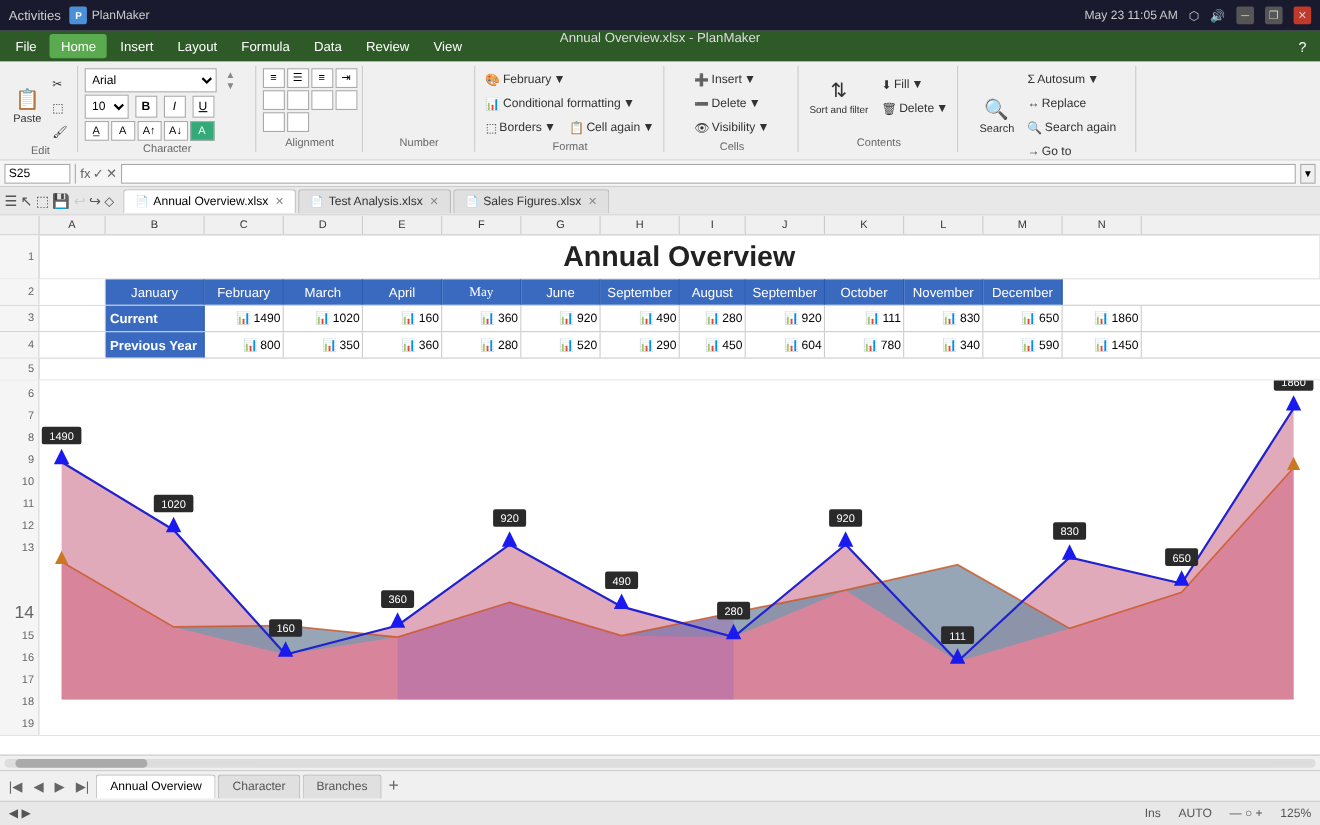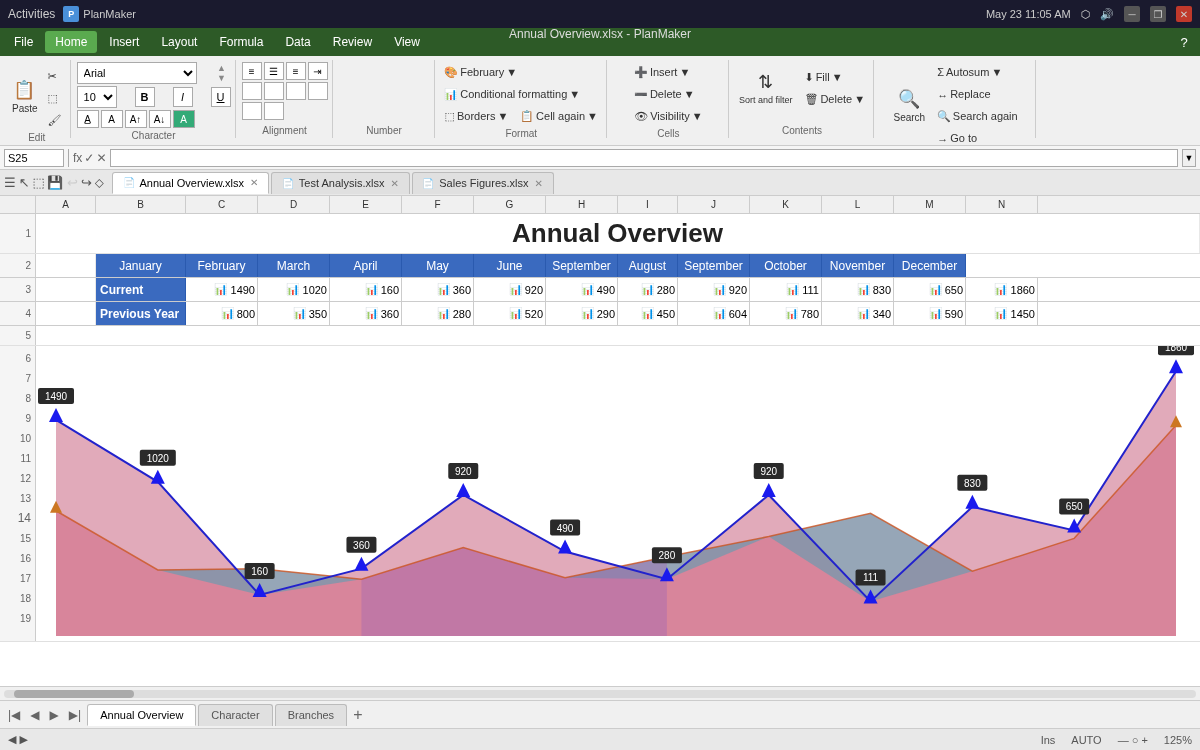--- a/index.html
+++ b/index.html
@@ -97,21 +97,21 @@
     }
     .font-size-select {
       width: 40px; height: 22px; border: 1px solid #aaa;
       font-size: 11px; padding: 0 2px; background: white;
     }
     .number-format-select {
       width: 80px; height: 22px; border: 1px solid #aaa;
       font-size: 11px; padding: 0 2px; background: white;
     }
 
-    .ribbon-row { display: flex; align-items: center; gap: 18px; }
+    .ribbon-row { display: flex; align-items: center; gap: 6px; }
     .bold-btn { font-weight: bold; width: 20px; height: 20px; border: 1px solid #aaa; background: white; cursor: pointer; display: flex; align-items: center; justify-content: center; font-size: 11px; }
     .italic-btn { font-style: italic; width: 20px; height: 20px; border: 1px solid #aaa; background: white; cursor: pointer; display: flex; align-items: center; justify-content: center; font-size: 11px; }
 
     
     .formula-bar {
       background: #f5f5f5;
       border-bottom: 1px solid #ccc;
       height: 24px;
       display: flex;
       align-items: center;
@@ -507,21 +507,21 @@
       </div>
     </div>
 
     <div style="display:flex;border-bottom:1px solid #ccc;min-height:24px;">
       <div style="min-width:36px;width:36px;background:#f5f5f5;border-right:1px solid #ccc;display:flex;align-items:center;justify-content:flex-end;padding-right:4px;font-size:10px;color:#666;">2</div>
       <div style="min-width:60px;width:60px;border-right:1px solid #e8e8e8;background:white;"></div>
       <div style="min-width:90px;width:90px;background:#3a6abf;color:white;text-align:center;font-size:12px;border-right:1px solid #2a5aaf;display:flex;align-items:center;justify-content:center;font-weight:500;">January</div>
       <div style="min-width:72px;width:72px;background:#3a6abf;color:white;text-align:center;font-size:12px;border-right:1px solid #2a5aaf;display:flex;align-items:center;justify-content:center;font-weight:500;">February</div>
       <div style="min-width:72px;width:72px;background:#3a6abf;color:white;text-align:center;font-size:12px;border-right:1px solid #2a5aaf;display:flex;align-items:center;justify-content:center;font-weight:500;">March</div>
       <div style="min-width:72px;width:72px;background:#3a6abf;color:white;text-align:center;font-size:12px;border-right:1px solid #2a5aaf;display:flex;align-items:center;justify-content:center;font-weight:500;">April</div>
-      <div style="min-width:72px;width:72px;background:#3a6abf;color:white;text-align:center;font-size:12px;border-right:1px solid #2a5aaf;display:flex;align-items:center;justify-content:center;font-weight:500;">May</div>
+      <div style="min-width:72px;width:72px;background:#3a6abf;color:white;text-align:center;font-size:12px;border-right:1px solid #2a5aaf;display:flex;align-items:center;justify-content:center;font-weight:500;font-family:Liberation Serif, serif;">May</div>
       <div style="min-width:72px;width:72px;background:#3a6abf;color:white;text-align:center;font-size:12px;border-right:1px solid #2a5aaf;display:flex;align-items:center;justify-content:center;font-weight:500;">June</div>
       <div style="min-width:72px;width:72px;background:#3a6abf;color:white;text-align:center;font-size:12px;border-right:1px solid #2a5aaf;display:flex;align-items:center;justify-content:center;font-weight:500;">September</div>
       <div style="min-width:60px;width:60px;background:#3a6abf;color:white;text-align:center;font-size:12px;border-right:1px solid #2a5aaf;display:flex;align-items:center;justify-content:center;font-weight:500;">August</div>
       <div style="min-width:72px;width:72px;background:#3a6abf;color:white;text-align:center;font-size:12px;border-right:1px solid #2a5aaf;display:flex;align-items:center;justify-content:center;font-weight:500;">September</div>
       <div style="min-width:72px;width:72px;background:#3a6abf;color:white;text-align:center;font-size:12px;border-right:1px solid #2a5aaf;display:flex;align-items:center;justify-content:center;font-weight:500;">October</div>
       <div style="min-width:72px;width:72px;background:#3a6abf;color:white;text-align:center;font-size:12px;border-right:1px solid #2a5aaf;display:flex;align-items:center;justify-content:center;font-weight:500;">November</div>
       <div style="min-width:72px;width:72px;background:#3a6abf;color:white;text-align:center;font-size:12px;border-right:1px solid #2a5aaf;display:flex;align-items:center;justify-content:center;font-weight:500;">December</div>
     </div>
 
     <div style="display:flex;border-bottom:1px solid #ccc;min-height:24px;">
@@ -573,21 +573,21 @@
     <div style="display:flex;min-height:295px;border-bottom:1px solid #e0e0e0;">
       <div style="min-width:36px;width:36px;background:#f5f5f5;border-right:1px solid #ccc;display:flex;flex-direction:column;justify-content:flex-start;padding-top:2px;gap:0;">
         <div style="height:20px;display:flex;align-items:center;justify-content:flex-end;padding-right:4px;font-size:10px;color:#666;">6</div>
         <div style="height:20px;display:flex;align-items:center;justify-content:flex-end;padding-right:4px;font-size:10px;color:#666;">7</div>
         <div style="height:20px;display:flex;align-items:center;justify-content:flex-end;padding-right:4px;font-size:10px;color:#666;">8</div>
         <div style="height:20px;display:flex;align-items:center;justify-content:flex-end;padding-right:4px;font-size:10px;color:#666;">9</div>
         <div style="height:20px;display:flex;align-items:center;justify-content:flex-end;padding-right:4px;font-size:10px;color:#666;">10</div>
         <div style="height:20px;display:flex;align-items:center;justify-content:flex-end;padding-right:4px;font-size:10px;color:#666;">11</div>
         <div style="height:20px;display:flex;align-items:center;justify-content:flex-end;padding-right:4px;font-size:10px;color:#666;">12</div>
         <div style="height:20px;display:flex;align-items:center;justify-content:flex-end;padding-right:4px;font-size:10px;color:#666;">13</div>
-        <div style="height:20px;display:flex;align-items:center;justify-content:flex-end;padding-right:4px;font-size:12px;color:#666;">14</div>
+        <div style="height:20px;display:flex;align-items:center;justify-content:flex-end;padding-right:4px;font-size:16px;color:#666;margin-top:40px;">14</div>
         <div style="height:20px;display:flex;align-items:center;justify-content:flex-end;padding-right:4px;font-size:10px;color:#666;">15</div>
         <div style="height:20px;display:flex;align-items:center;justify-content:flex-end;padding-right:4px;font-size:10px;color:#666;">16</div>
         <div style="height:20px;display:flex;align-items:center;justify-content:flex-end;padding-right:4px;font-size:10px;color:#666;">17</div>
         <div style="height:20px;display:flex;align-items:center;justify-content:flex-end;padding-right:4px;font-size:10px;color:#666;">18</div>
         <div style="height:20px;display:flex;align-items:center;justify-content:flex-end;padding-right:4px;font-size:10px;color:#666;">19</div>
       </div>
 
       <div style="flex:1;background:white;position:relative;">
         <svg id="main-chart" width="1160" height="295" style="display:block;">
 

